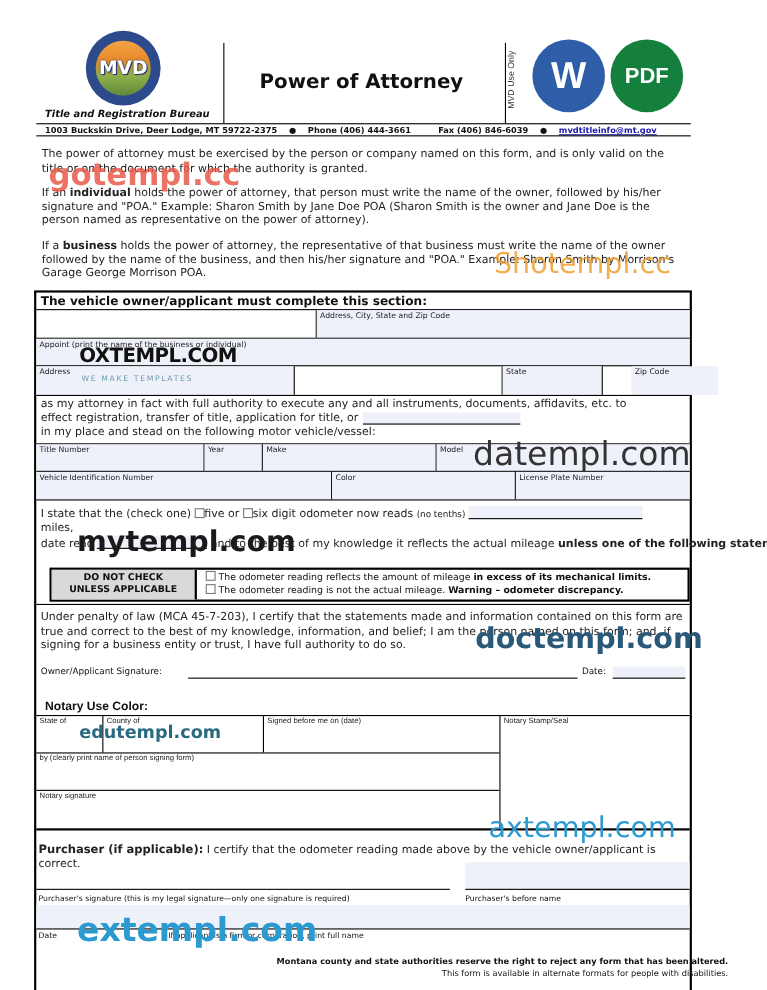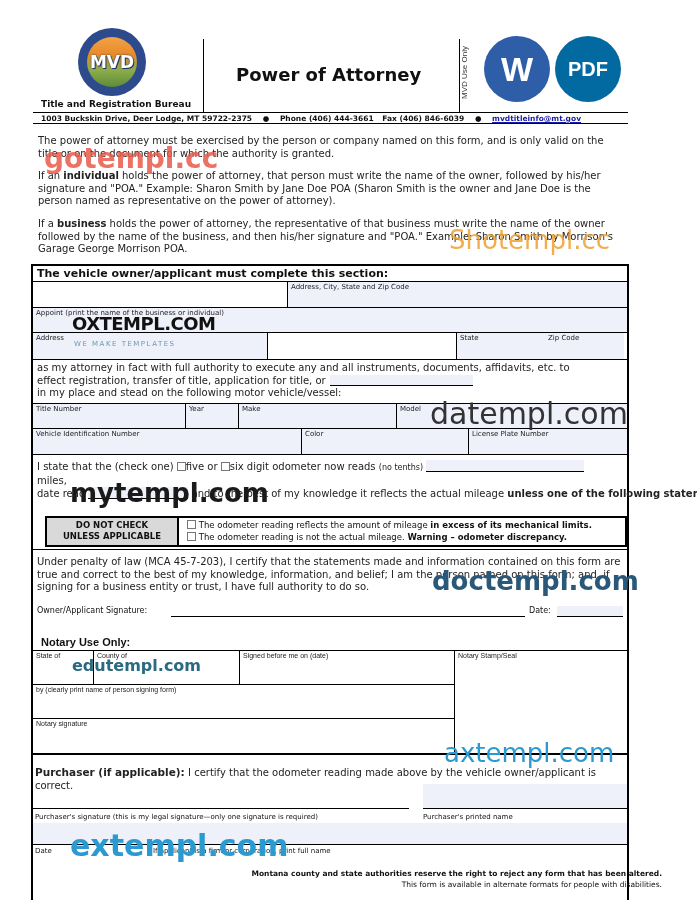--- a/index.html
+++ b/index.html
@@ -16,37 +16,37 @@
 </style>
 </head>
 <body>
 
 <div class="abs" style="left:33px;top:28px;width:595px;height:96px;">
 
   <div class="abs" style="left:45px;top:0px;width:68px;height:68px;border-radius:50%;background:#2d4a8c;">
     <div class="abs" style="left:9px;top:9px;width:50px;height:50px;border-radius:50%;background:linear-gradient(#f2a347 0%,#e88a2a 35%,#8fae4a 65%,#5e8a3a 100%);"></div>
     <div class="abs" style="left:0;top:24px;width:68px;text-align:center;font-weight:bold;font-size:17px;color:#fff;text-shadow:0 0 2px #1c3470,1px 1px 0 #1c3470;">MVD</div>
   </div>
-  <div class="abs" style="left:8px;top:71px;font-size:9px;font-weight:bold;white-space:nowrap;">Title and Registration Bureau</div>
+  <div class="abs" style="left:8px;top:71px;font-size:9px;font-weight:bold;white-space:nowrap;font-style:italic;">Title and Registration Bureau</div>
   <div class="abs" style="left:170px;top:11px;width:1px;height:73px;background:#000;"></div>
   <div class="abs" style="left:203px;top:36px;font-size:18px;font-weight:bold;white-space:nowrap;">Power of Attorney</div>
   <div class="abs" style="left:426px;top:11px;width:1px;height:73px;background:#000;"></div>
   <div class="abs" style="left:405px;top:40px;font-size:8px;color:#333;transform:rotate(-90deg);white-space:nowrap;font-family:'Liberation Sans',sans-serif;">MVD Use Only</div>
   <div class="abs" style="left:451px;top:8px;width:66px;height:66px;border-radius:50%;background:#2f5ea8;color:#fff;font-weight:bold;font-size:34px;text-align:center;line-height:66px;font-family:'Liberation Sans',sans-serif;">
     <span>W</span>
   </div>
-  <div class="abs" style="left:522px;top:8px;width:66px;height:66px;border-radius:50%;background:#0369a1;color:#fff;font-weight:bold;font-size:20px;text-align:center;line-height:66px;font-family:'Liberation Sans',sans-serif;">
+  <div class="abs" style="left:522px;top:8px;width:66px;height:66px;border-radius:50%;background:#15803d;color:#fff;font-weight:bold;font-size:20px;text-align:center;line-height:66px;font-family:'Liberation Sans',sans-serif;">
     <span>PDF</span>
   </div>
   <div class="abs" style="left:0;top:84px;width:595px;height:1px;background:#000;"></div>
   <div class="abs" style="left:8px;top:86px;font-size:7.5px;font-weight:bold;white-space:nowrap;">
     <span>1003 Buckskin Drive, Deer Lodge, MT 59722-2375</span>
     <span style="margin:0 8px;">●</span>
     <span>Phone (406) 444-3661</span>
-    <span style="margin-left:6px;">Fax (406) 846-6039</span>
+    <span style="margin-left:22px;">Fax (406) 846-6039</span>
     <span style="margin:0 8px;">●</span>
     <span style="color:#1a1aa8;text-decoration:underline;">mvdtitleinfo@mt.gov</span>
   </div>
   <div class="abs" style="left:0;top:95px;width:595px;height:1px;background:#000;"></div>
 </div>
 
 <div class="abs para" style="left:38px;top:135px;width:585px;">The power of attorney must be exercised by the person or company named on this form, and is only valid on the title or on the document for which the authority is granted.</div>
 <div class="abs para" style="left:38px;top:170px;width:585px;">
   <span>If an </span><b>individual</b><span> holds the power of attorney, that person must write the name of the owner, followed by his/her signature and "POA." Example: Sharon Smith by Jane Doe POA (Sharon Smith is the owner and Jane Doe is the person named as representative on the power of attorney).</span>
 </div>
@@ -72,21 +72,21 @@
 
   <div class="abs fill" style="left:0;top:67px;width:234px;height:26px;">
     <span class="lbl">Address</span>
   </div>
   <div class="abs" style="left:234px;top:67px;width:1px;height:26px;background:#000;"></div>
   <div class="abs" style="left:423px;top:67px;width:1px;height:26px;background:#000;"></div>
   <div class="abs fill" style="left:424px;top:67px;width:90px;height:26px;">
     <span class="lbl">State</span>
   </div>
   <div class="abs" style="left:514px;top:67px;width:1px;height:26px;background:#000;"></div>
-  <div class="abs fill" style="left:512px;top:67px;width:79px;height:26px;">
+  <div class="abs fill" style="left:541px;top:67px;width:79px;height:26px;">
     <span class="lbl">Zip Code</span>
   </div>
   <div class="abs" style="left:0;top:93px;width:594px;height:1px;background:#000;"></div>
 
   <div class="abs para" style="left:4px;top:96px;width:586px;">
     <div>as my attorney in fact with full authority to execute any and all instruments, documents, affidavits, etc. to</div>
     <div style="display:flex;">
         <span>effect registration, transfer of title, application for title, or</span>
       <span class="uline" style="flex:1;margin-left:4px;margin-right:150px;height:10px;background:#eef1fa;"></span>
       </div>
@@ -156,21 +156,21 @@
 
   <div class="abs" style="left:0;top:283px;width:594px;height:1px;background:#000;"></div>
   <div class="abs para" style="left:4px;top:290px;width:586px;">Under penalty of law (MCA 45-7-203), I certify that the statements made and information contained on this form are true and correct to the best of my knowledge, information, and belief; I am the person named on this form; and, if signing for a business entity or trust, I have full authority to do so.</div>
   <div class="abs" style="left:4px;top:340px;width:586px;height:12px;font-size:8px;">
     <span class="abs" style="left:0;top:0;">Owner/Applicant Signature:</span>
     <span class="abs uline" style="left:134px;top:0;width:354px;height:10px;"></span>
     <span class="abs" style="left:492px;top:0;">Date:</span>
     <span class="abs uline" style="left:520px;top:0;width:66px;height:10px;background:#eef1fa;"></span>
   </div>
 
-  <div class="abs" style="left:8px;top:370px;font-size:11px;font-weight:bold;font-family:'Liberation Sans',sans-serif;">Notary Use Only:</div>
+  <div class="abs" style="left:8px;top:370px;font-size:11px;font-weight:bold;font-family:'Liberation Sans',sans-serif;">Notary Use Color:</div>
   <div class="abs" style="left:0;top:384px;width:594px;height:1px;background:#000;"></div>
   <div class="abs lbl-ar" style="left:0;top:385px;width:60px;height:33px;">
     <span class="lbl">State of</span>
   </div>
   <div class="abs" style="left:60px;top:385px;width:1px;height:33px;background:#000;"></div>
   <div class="abs lbl-ar" style="left:61px;top:385px;width:145px;height:33px;">
     <span class="lbl">County of</span>
   </div>
   <div class="abs" style="left:206px;top:385px;width:1px;height:33px;background:#000;"></div>
   <div class="abs lbl-ar" style="left:207px;top:385px;width:214px;height:33px;">
@@ -190,21 +190,21 @@
   </div>
   <div class="abs" style="left:0;top:487px;width:594px;height:2px;background:#000;"></div>
 
   <div class="abs para" style="left:2px;top:500px;width:590px;">
     <b style="font-size:10.5px;">Purchaser (if applicable):</b>
     <span>I certify that the odometer reading made above by the vehicle owner/applicant is correct.</span>
   </div>
   <div class="abs uline" style="left:0;top:524px;width:376px;height:18px;"></div>
   <div class="abs uline fill" style="left:390px;top:518px;width:204px;height:24px;"></div>
   <div class="abs" style="left:2px;top:547px;font-size:7px;white-space:nowrap;">Purchaser's signature (this is my legal signature—only one signature is required)</div>
-  <div class="abs" style="left:390px;top:547px;font-size:7px;white-space:nowrap;">Purchaser's printed name</div>
+  <div class="abs" style="left:390px;top:547px;font-size:7px;white-space:nowrap;">Purchaser's before name</div>
   <div class="abs fill" style="left:0;top:557px;width:594px;height:21px;"></div>
   <div class="abs" style="left:0;top:578px;width:594px;height:1px;background:#000;"></div>
   <div class="abs" style="left:2px;top:581px;font-size:7px;white-space:nowrap;">Date</div>
   <div class="abs" style="left:120px;top:581px;font-size:7px;white-space:nowrap;">If applicant is a firm or corporation, print full name</div>
 </div>
 
 <div class="abs" style="left:38px;top:884px;font-size:7.5px;margin-top:44px;">MV65 (2/16)</div>
 <div class="abs" style="right:35px;top:869px;font-size:7.5px;font-weight:bold;white-space:nowrap;">Montana county and state authorities reserve the right to reject any form that has been altered.</div>
 <div class="abs" style="right:35px;top:880px;font-size:7.5px;white-space:nowrap;">This form is available in alternate formats for people with disabilities.</div>
 

